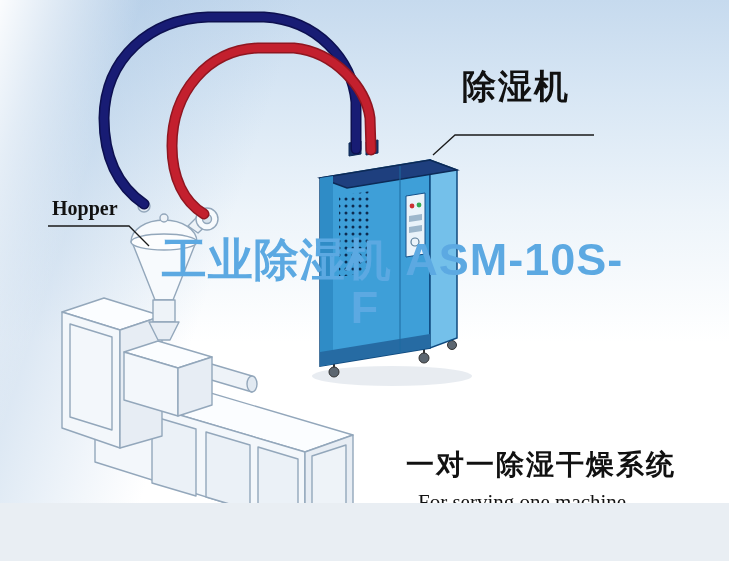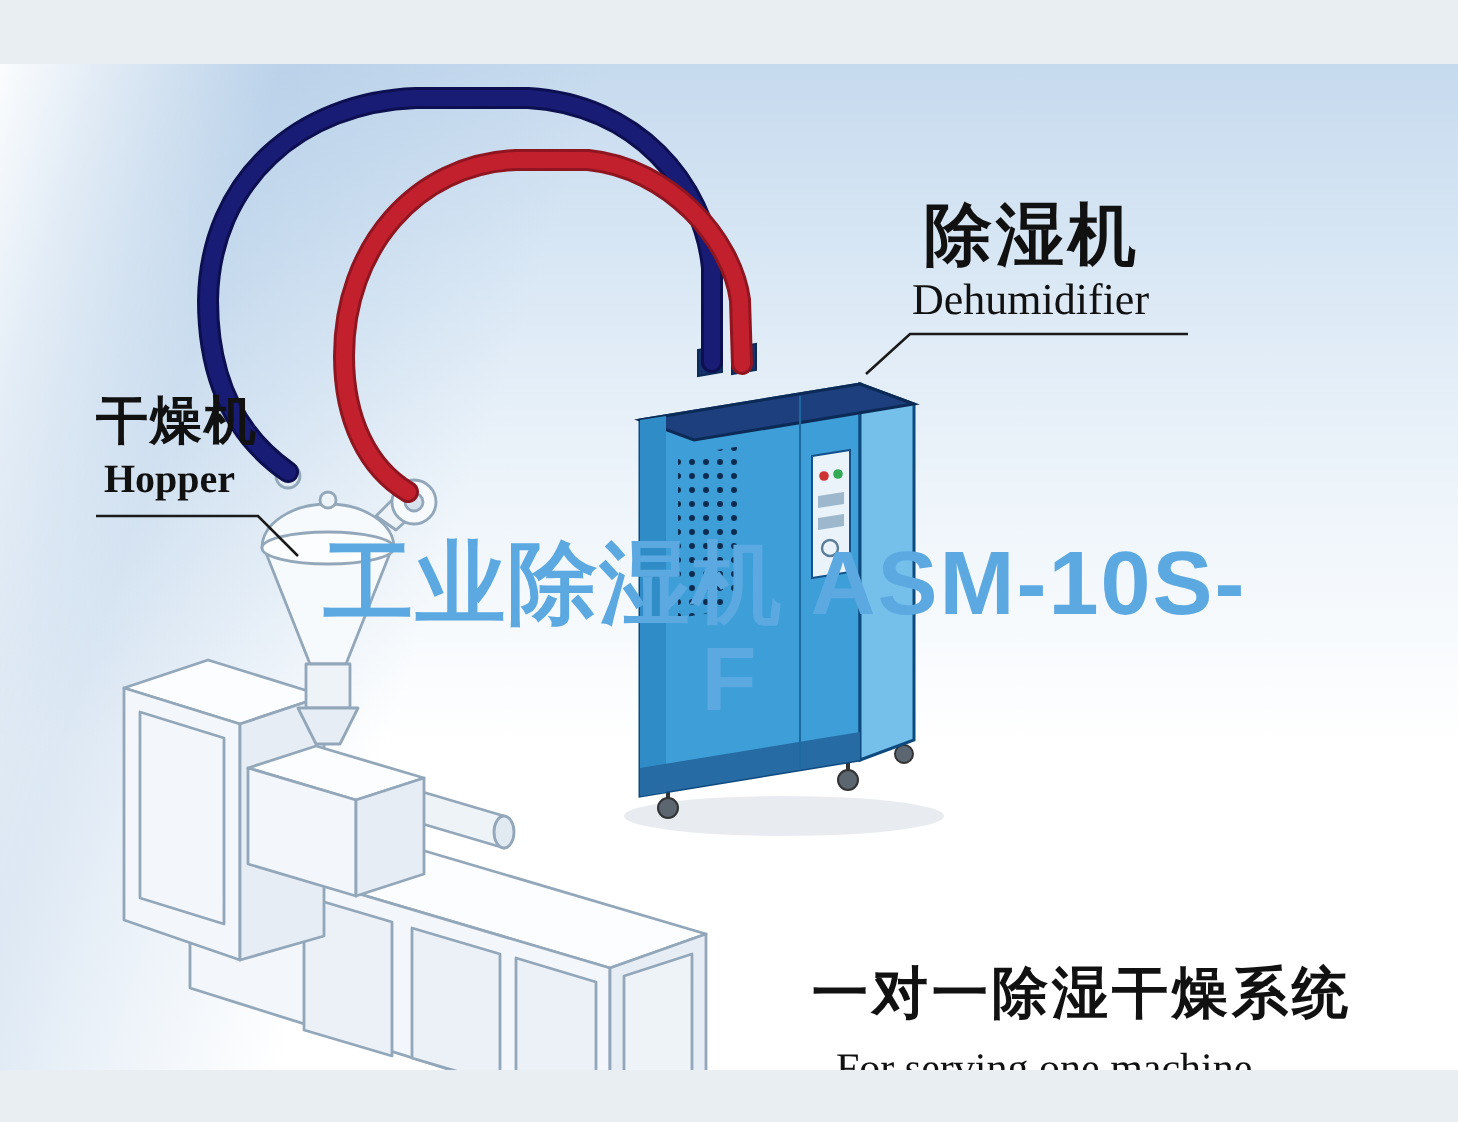--- a/index.html
+++ b/index.html
@@ -4,21 +4,20 @@
 <style>
   html,body{margin:0;padding:0;}
   body{background:#e9eef3;}
   .stage{
     position:relative;width:729px;height:503px;overflow:hidden;
     font-family:"Liberation Sans","DejaVu Sans",sans-serif;
     background-image:
       linear-gradient(108deg, rgba(255,255,255,0.95) 0%, rgba(255,255,255,0) 16%),
       linear-gradient(108deg, rgba(167,196,226,0.60) 6%, rgba(213,229,243,0) 34%),
       linear-gradient(180deg,#c6daee 0%, #d7e6f4 18%, #edf4fa 42%, #ffffff 68%, #ffffff 100%);
-    margin-top: 32px;
   }
   svg.illu{position:absolute;left:0;top:0;}
   .lbl{position:absolute;color:#111;line-height:1.1;white-space:nowrap;}
   .cnbold{font-weight:700;}
   .serif{font-family:"Liberation Serif","DejaVu Serif",serif;}
   #lbl-dehum-cn{left:462px;top:68px;font-size:34px;letter-spacing:2px;}
   #lbl-dehum-en{left:456px;top:106px;font-size:22px;}
   #lbl-hopper-cn{left:48px;top:164px;font-size:26px;letter-spacing:1px;}
   #lbl-hopper-en{left:52px;top:197px;font-size:20px;font-weight:bold;}
   .watermark{
@@ -128,23 +127,21 @@
       <path d="M 204 214 C 184 202 172 178 172 146 C 172 92 208 50 258 48 L 294 48 C 335 52 366 88 370 118 L 371 150" stroke="#C3202E" stroke-width="8"></path>
     </g>
 
     <g fill="none" stroke="#1a1a1a" stroke-width="1.3">
       <polyline points="594,135 455,135 433,155"></polyline>
       <polyline points="48,226 129,226 149,246"></polyline>
     </g>
   </svg>
 
   <div class="lbl cnbold" id="lbl-dehum-cn">除湿机</div>
-  <div class="lbl serif" id="lbl-dehum-en">Dehumidifier</div>
 
-  <div class="lbl cnbold" id="lbl-hopper-cn">干燥机</div>
   <div class="lbl serif" id="lbl-hopper-en">Hopper</div>
 
   <div class="watermark" id="wm-line1">工业除湿机 ASM-10S-</div>
   <div class="watermark" id="wm-line2">F</div>
 
   <div class="lbl" id="cap-cn">一对一除湿干燥系统</div>
   <div class="lbl serif" id="cap-en">For serving one machine</div>
 
 </div>
 

